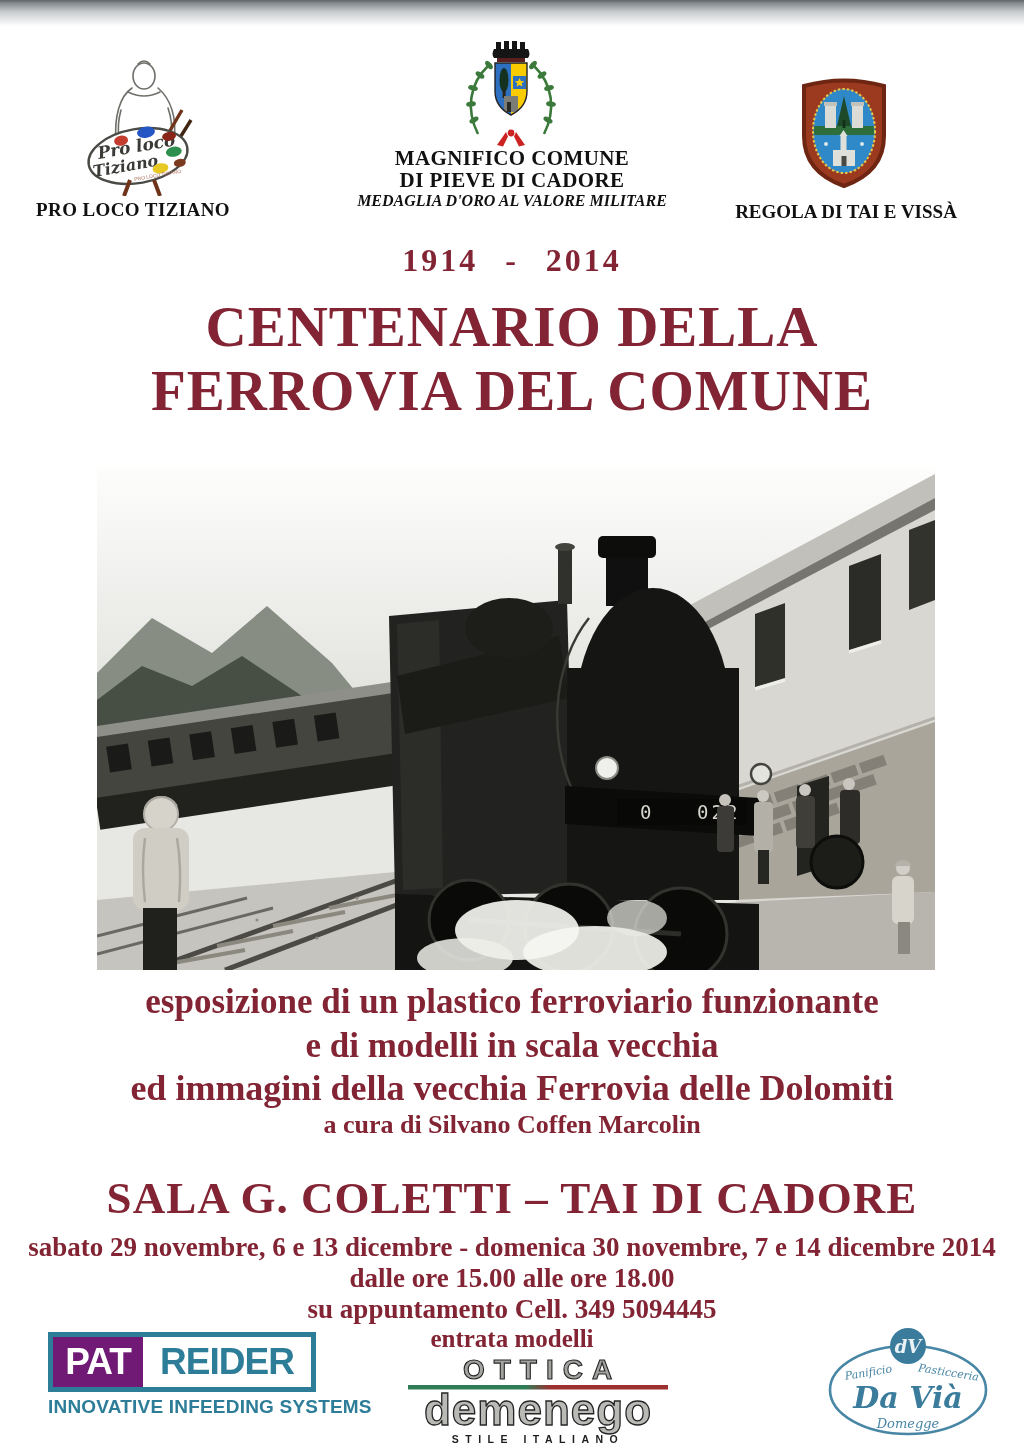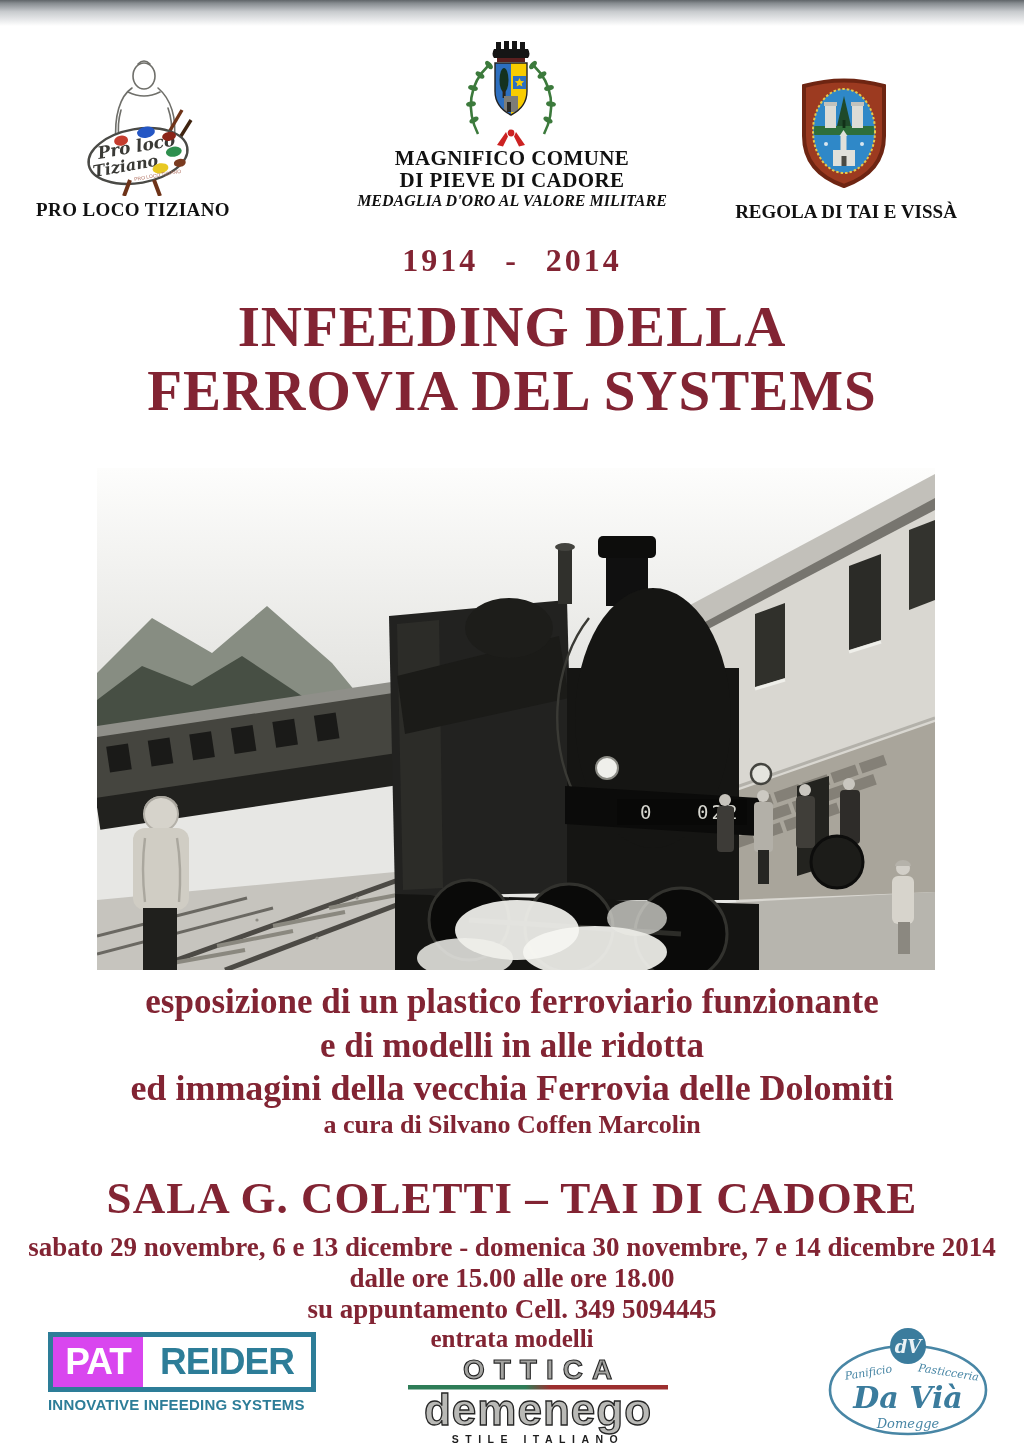--- a/index.html
+++ b/index.html
@@ -41,27 +41,27 @@
   
   .venue{top:1176px;font-size:45px;font-weight:bold;letter-spacing:1px;}
   .dates{top:1234px;font-size:27px;font-weight:bold;}
   .hours{top:1265px;font-size:27px;font-weight:bold;}
   .booking{top:1296px;font-size:27px;font-weight:bold;}
   .admission{top:1326px;font-size:25px;font-weight:bold;}
 
   
   .patreider{left:48px;top:1332px;width:268px;}
   .pat-box{display:flex;border:5px solid #2d7d98;height:50px;background:#fff;}
-  .pat-left{background:#d946ef;color:#fff;width:90px;display:flex;align-items:center;
+  .pat-left{background:#701a75;color:#fff;width:90px;display:flex;align-items:center;
             justify-content:center;font-family:"Liberation Sans",sans-serif;
             font-weight:bold;font-size:37px;letter-spacing:-1px;}
   .pat-right{flex:1;color:#2d7d98;display:flex;align-items:center;justify-content:center;
              font-family:"Liberation Sans",sans-serif;font-weight:bold;font-size:37px;letter-spacing:-1px;}
   .pat-tagline{margin-top:4px;color:#2d7d98;font-family:"Liberation Sans",sans-serif;
-               font-weight:bold;font-size:15px;letter-spacing:.2px;white-space:nowrap;text-align:left;}
+               font-weight:bold;font-size:19px;letter-spacing:.2px;white-space:nowrap;text-align:center;}
   .demenego{left:402px;top:1352px;width:272px;height:96px;}
   .davia{left:824px;top:1312px;width:168px;height:132px;}
 </style>
 </head>
 <body>
 
 <div class="poster">
   <div class="scan-top"></div>
 
   <svg class="abs prol-logo" viewBox="0 0 168 138">
@@ -168,22 +168,22 @@
       <circle cx="65" cy="70" r="2" fill="#d9e6ef"></circle>
       <rect x="43.5" y="62" width="6" height="16" fill="#e0e0da"></rect>
       <path d="M46.5,56 l4,6 h-8 z" fill="#e0e0da"></path>
       <rect x="36" y="76" width="22" height="16" fill="#e0e0da"></rect>
       <rect x="44.5" y="82" width="5" height="10" fill="#4a4a44"></rect>
     </g>
   </svg>
   <div class="abs regola-label">REGOLA DI TAI E VISSÀ</div>
 
   <div class="abs ctr years maroon">1914 -  2014</div>
-  <div class="abs ctr title1 maroon">INFEEDING DELLA</div>
-  <div class="abs ctr title2 maroon">FERROVIA DEL SYSTEMS</div>
+  <div class="abs ctr title1 maroon">CENTENARIO DELLA</div>
+  <div class="abs ctr title2 maroon">FERROVIA DEL COMUNE</div>
 
   <svg class="abs photo" viewBox="0 0 838 502">
     <defs>
       <linearGradient id="skyg" x1="0" y1="0" x2="0" y2="1">
         <stop offset="0" stop-color="#fdfdfc"></stop>
           <stop offset="1" stop-color="#dcdcd8"></stop>
       </linearGradient>
       <linearGradient id="flagg" x1="0" y1="0" x2="1" y2="0">
         <stop offset="0" stop-color="#2e7d57"></stop>
           <stop offset=".45" stop-color="#2e7d57"></stop>
@@ -308,21 +308,21 @@
     <path d="M48,370 q-4,30 0,64 M80,370 q5,30 2,64" stroke="#aaa79e" stroke-width="2.4" fill="none"></path>
     <rect x="46" y="440" width="34" height="62" fill="#20201d"></rect>
 
     <ellipse cx="420" cy="462" rx="62" ry="30" fill="#f3f3ef" opacity=".92"></ellipse>
     <ellipse cx="498" cy="484" rx="72" ry="26" fill="#f6f6f2" opacity=".9"></ellipse>
     <ellipse cx="368" cy="490" rx="48" ry="20" fill="#efefea" opacity=".85"></ellipse>
     <ellipse cx="540" cy="450" rx="30" ry="18" fill="#e9e9e4" opacity=".7"></ellipse>
   </svg>
 
   <div class="abs ctr desc1 maroon">esposizione di un plastico ferroviario funzionante</div>
-  <div class="abs ctr desc2 maroon">e di modelli in alle ridotta</div>
+  <div class="abs ctr desc2 maroon">e di modelli in scala vecchia</div>
   <div class="abs ctr desc3 maroon">ed immagini della vecchia Ferrovia delle Dolomiti</div>
   <div class="abs ctr curator maroon">a cura di Silvano Coffen Marcolin</div>
 
   <div class="abs ctr venue maroon">SALA G. COLETTI – TAI DI CADORE</div>
   <div class="abs ctr dates maroon">sabato 29 novembre, 6 e  13 dicembre  - domenica 30 novembre, 7 e 14 dicembre 2014</div>
   <div class="abs ctr hours maroon">dalle  ore 15.00 alle ore 18.00</div>
   <div class="abs ctr booking maroon">su appuntamento Cell.  349 5094445</div>
   <div class="abs ctr admission maroon">entrata modelli</div>
 
   <div class="abs patreider">

